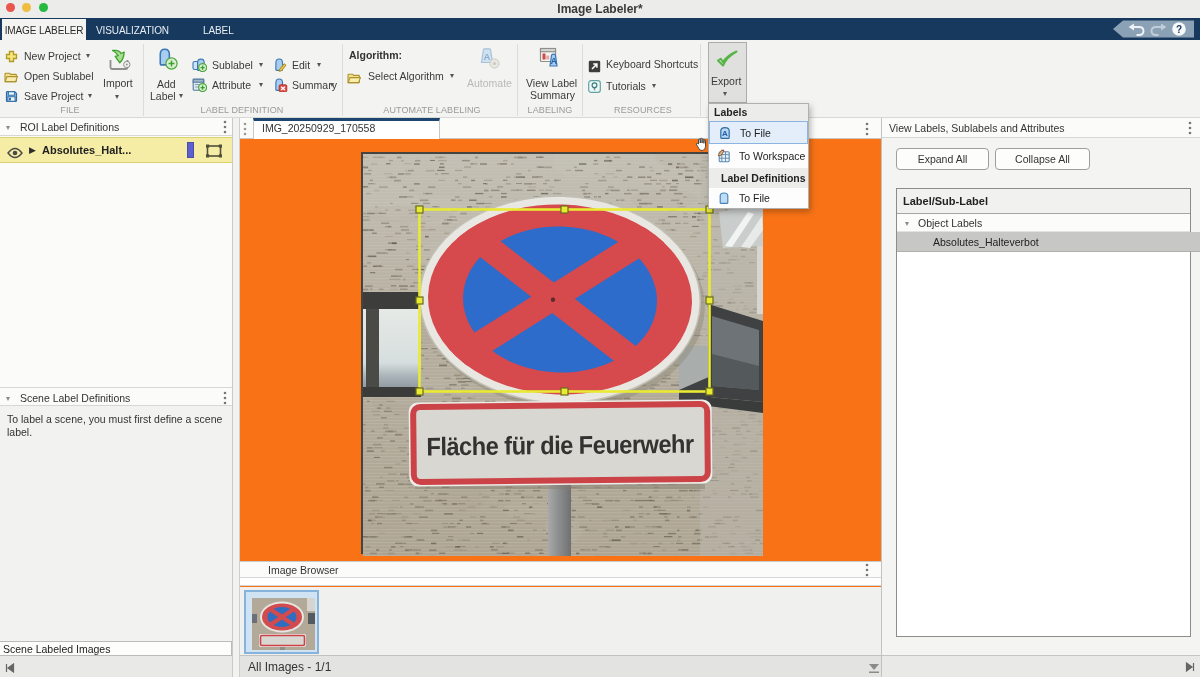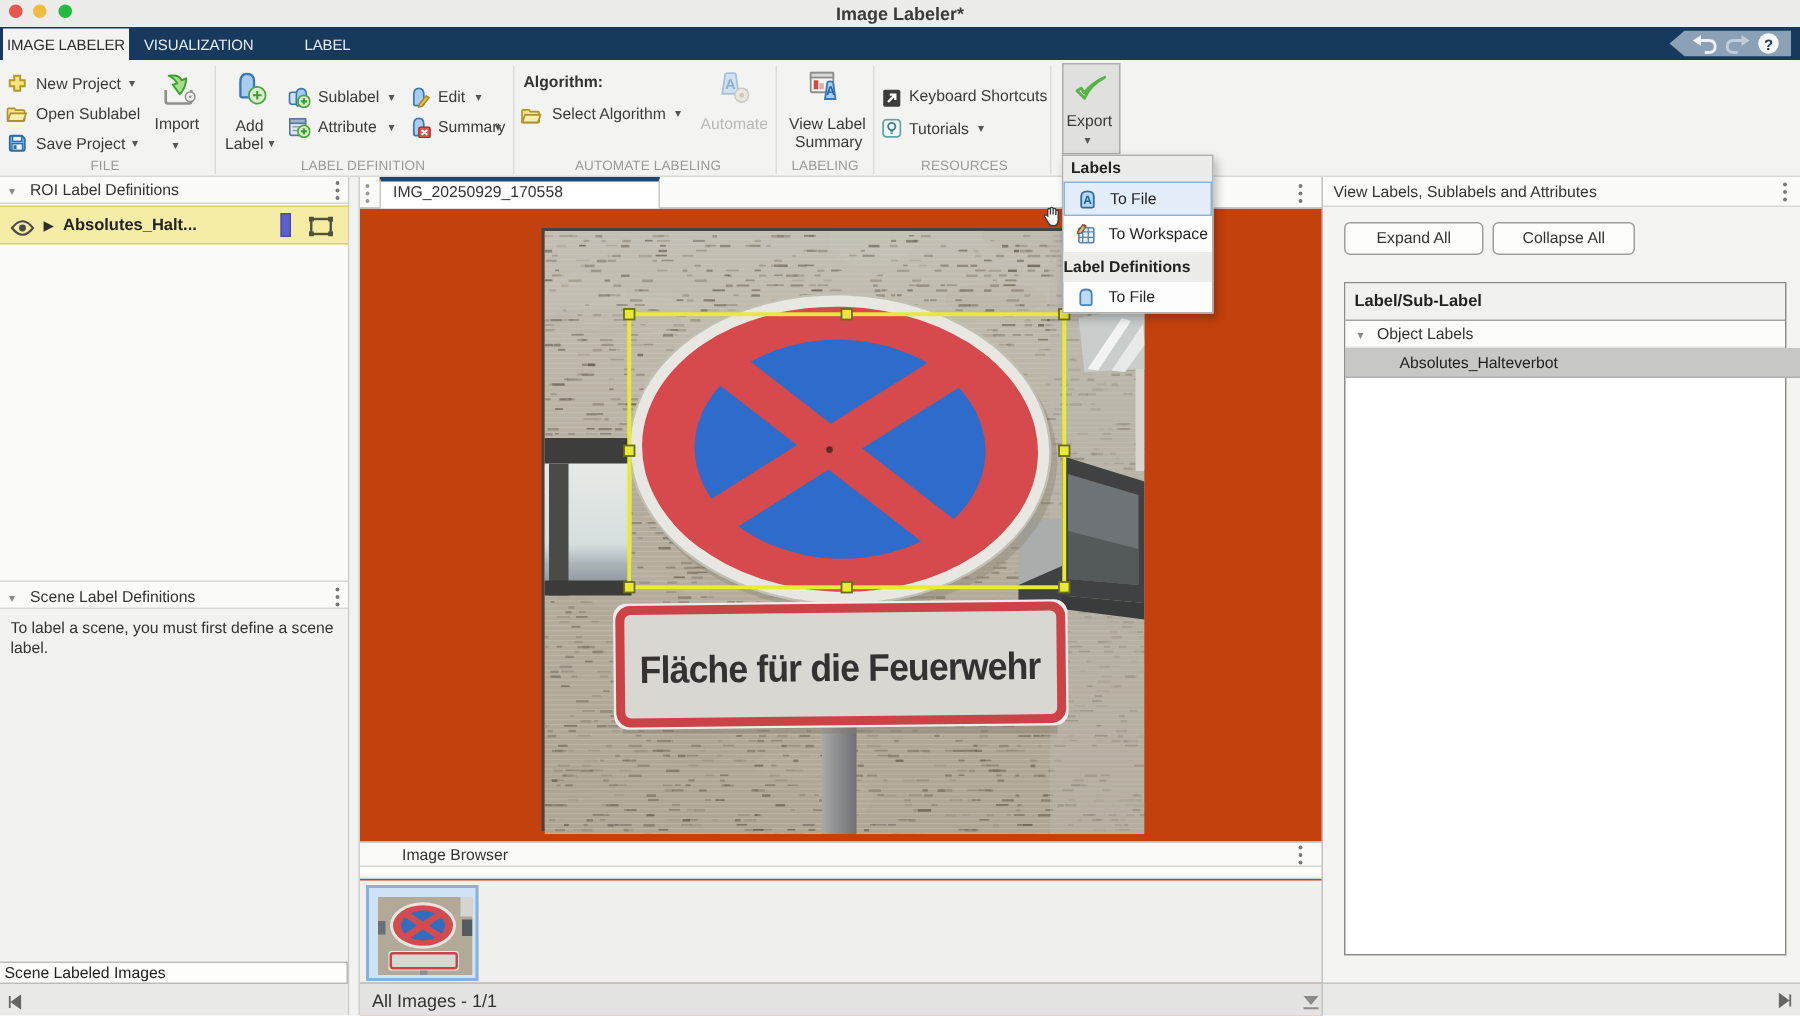--- a/index.html
+++ b/index.html
@@ -17,21 +17,21 @@
 .seclbl { position:absolute; top:65px; font-size:9px; color:#9a9a98; letter-spacing:0.1px; white-space:nowrap; transform:translateX(-50%); }
 .tbtxt { position:absolute; font-size:10.5px; color:#3a3a3a; white-space:nowrap; }
 .dda { font-size:8px; color:#555; }
 .icon { position:absolute; }
 #content { left:0; top:118px; width:1200px; height:559px; background:#fff; }
 .phead { position:absolute; background:#fbfbfa; border-bottom:1px solid #d7d7d5; font-size:10.5px; color:#333; }
 .chev { color:#8a8a88; font-size:8px; }
 #leftpanel { left:0; top:0; width:233px; height:559px; background:#fbfbfa; border-right:1px solid #c9c9c7; }
 #lsplit { left:233px; top:0; width:7px; height:559px; background:#f2f2f1; border-right:1px solid #cfcfcd; }
 #rsplit { left:881px; top:0; width:1px; height:559px; background:#c2c2c0; }
-#center { left:240px; top:0; width:642px; height:559px; background:#c2410c; }
+#center { left:240px; top:0; width:642px; height:559px; background:#f97316; }
 #rightpanel { left:882px; top:0; width:318px; height:559px; background:#f4f4f3; }
 </style></head><body>
 <div id="app">
   <div id="titlebar" class="abs">
     <div class="tl" style="left:6.4px;background:#e8564d"></div>
     <div class="tl" style="left:22.4px;background:#f0bc42"></div>
     <div class="tl" style="left:39px;background:#27ba41"></div>
     <div class="title">Image Labeler*</div>
   </div>
   <div id="tabbar" class="abs">
@@ -2658,21 +2658,21 @@
     <div class="abs" style="left:0;top:40px;width:99px;height:24px">
       <span style="position:absolute;left:8px;top:5px"><svg width="14" height="14" viewBox="0 0 14 14">
             <rect x="2.2" y="2.8" width="10" height="10" rx="1.2" fill="#e9f1f8" stroke="#5b88ae" stroke-width="1.1"></rect>
             <path d="M4.8 2.8 V12.8 M2.2 5.6 H12.2 M2.2 9.2 H12.2 M8.5 2.8 V12.8" stroke="#5b88ae" stroke-width="0.9"></path>
             <path d="M1.5 5.5 L4.8 1 L6.8 2.2 L4.2 6.2 L1.4 6.8 Z" fill="#d8b88f" stroke="#8a5a28" stroke-width="0.9"></path>
             <path d="M4.8 1 L6.2 0.4 L7.4 1.6 L6.8 2.2 Z" fill="#b03030"></path>
           </svg></span>
         <span class="nw" style="position:absolute;left:30px;top:6px;color:#222">To Workspace</span>
     </div>
     <div class="abs" style="left:0;top:64px;width:99px;height:20px;background:#ececeb;font-weight:bold;color:#222">
-        <span class="nw" style="position:absolute;left:0;top:4px">Label Definitions</span>
+        <span class="nw" style="position:absolute;left:12px;top:4px">Label Definitions</span>
       </div>
     <div class="abs" style="left:0;top:84px;width:99px;height:22px">
       <span style="position:absolute;left:8px;top:3px"><svg width="14" height="14" viewBox="0 0 14 14">
             <path d="M3.2 5 Q3.2 2 7 2 Q10.8 2 10.8 5 L10.8 11.4 Q10.8 12.4 9.8 12.4 L4.2 12.4 Q3.2 12.4 3.2 11.4 Z" fill="#bfdcf5" stroke="#4585bb" stroke-width="1.2"></path>
           </svg></span>
         <span style="position:absolute;left:30px;top:4px;color:#222">To File</span>
     </div>
   </div>
 </div>
 </body></html>

